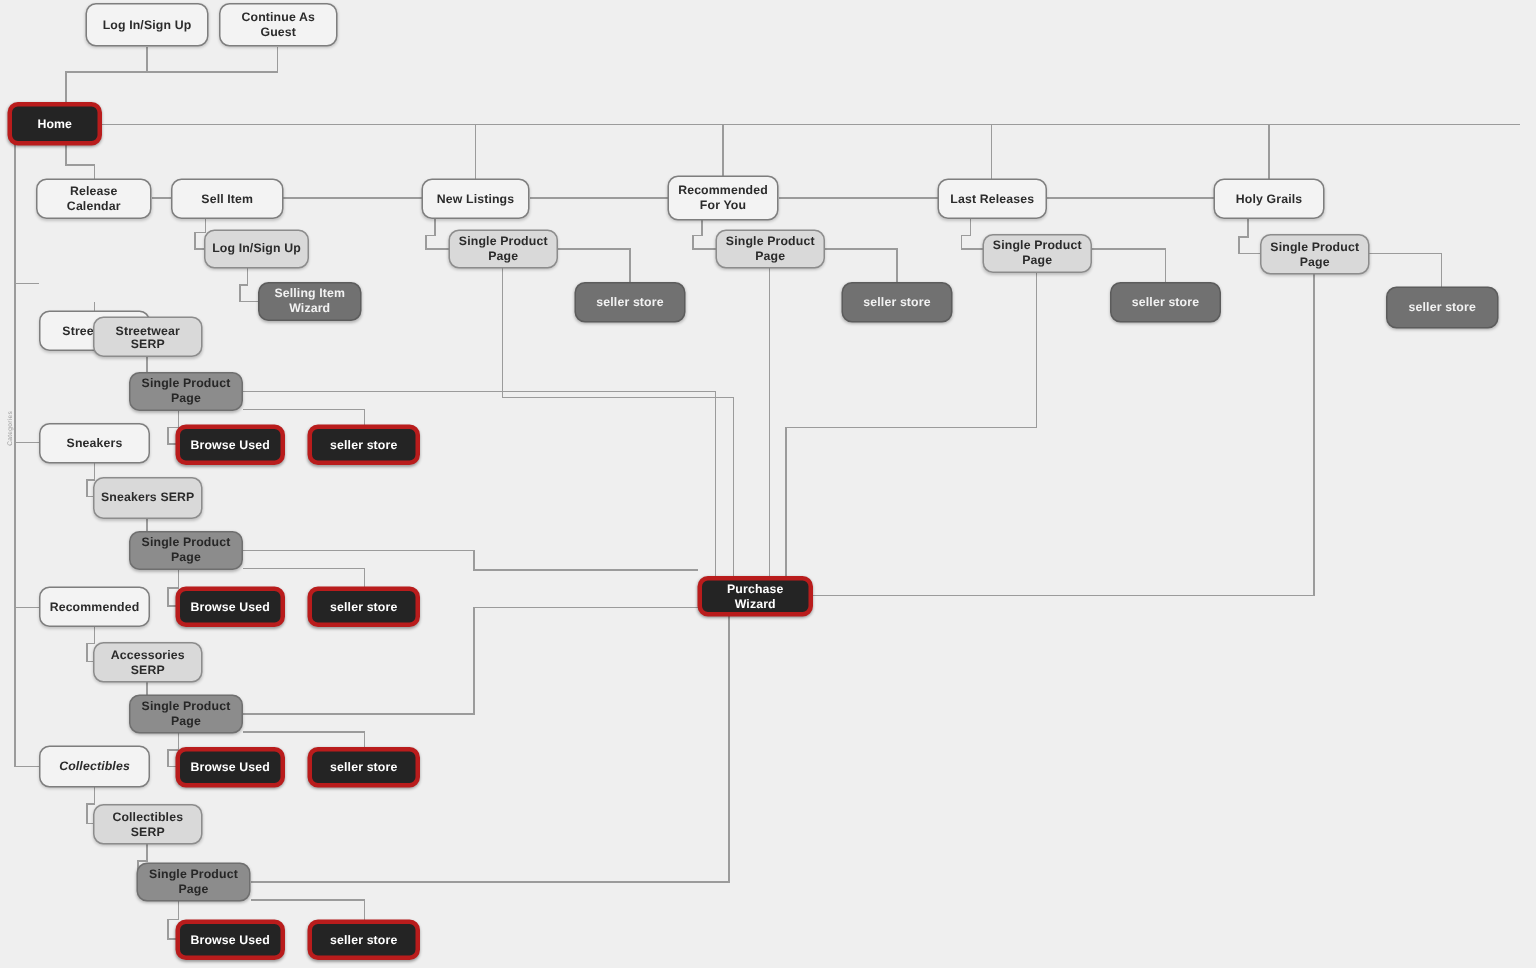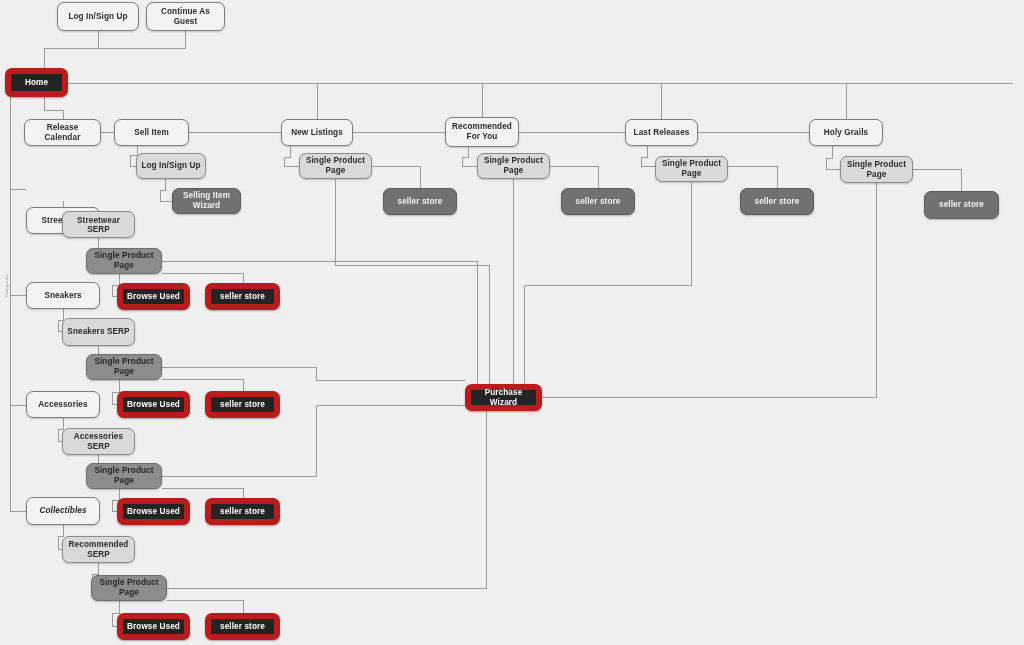--- a/index.html
+++ b/index.html
@@ -20,21 +20,21 @@
     text-align:center;
     border-radius:7px;
     font-size:8.2px;
     font-weight:bold;
     letter-spacing:.1px;
     line-height:1.18;
     padding:2px 4px;
     z-index:3;
   }
   
-  .n-dark{background:#242424;color:#ffffff;border:6px solid #b91c1c;
+  .n-dark{background:#242424;color:#ffffff;border:3px solid #b91c1c;
           box-shadow:0 1px 2px rgba(0,0,0,.35);}
   .n-white{background:#f3f3f3;color:#2b2b2b;border:1px solid #7e7e7e;
           box-shadow:0 1px 2px rgba(0,0,0,.18);}
   .n-light{background:#d9d9d9;color:#2b2b2b;border:1px solid #8c8c8c;
           box-shadow:0 1px 2px rgba(0,0,0,.2);}
   .n-mid{background:#8c8c8c;color:#272727;border:1px solid #6f6f6f;
           box-shadow:0 1px 2px rgba(0,0,0,.25);}
   .n-gray{background:#717171;color:#f2f2f2;border:1px solid #5c5c5c;
           box-shadow:0 1px 2px rgba(0,0,0,.25);}
   .axis-label{
@@ -242,40 +242,40 @@
     <span>Single Product Page</span>
   </div>
   <div class="node n-dark" style="left:117px;top:391px;width:73px;height:27px;">
     <span>Browse Used</span>
   </div>
   <div class="node n-dark" style="left:205px;top:391px;width:75px;height:27px;">
     <span>seller store</span>
   </div>
 
   <div class="node n-white" style="left:26px;top:391px;width:74px;height:27px;">
-    <span>Accessories</span>
+    <span>Recommended</span>
   </div>
   <div class="node n-light" style="left:62px;top:428px;width:73px;height:27px;">
     <span>Accessories SERP</span>
   </div>
   <div class="node n-mid" style="left:86px;top:463px;width:76px;height:26px;">
     <span>Single Product Page</span>
   </div>
   <div class="node n-dark" style="left:117px;top:498px;width:73px;height:27px;">
     <span>Browse Used</span>
   </div>
   <div class="node n-dark" style="left:205px;top:498px;width:75px;height:27px;">
     <span>seller store</span>
   </div>
 
   <div class="node n-white" style="left:26px;top:497px;width:74px;height:28px;font-style:italic;">
     <span>Collectibles</span>
   </div>
   <div class="node n-light" style="left:62px;top:536px;width:73px;height:27px;">
-    <span>Recommended SERP</span>
+    <span>Collectibles SERP</span>
   </div>
   <div class="node n-mid" style="left:91px;top:575px;width:76px;height:26px;">
     <span>Single Product Page</span>
   </div>
   <div class="node n-dark" style="left:117px;top:613px;width:73px;height:27px;">
     <span>Browse Used</span>
   </div>
   <div class="node n-dark" style="left:205px;top:613px;width:75px;height:27px;">
     <span>seller store</span>
   </div>

